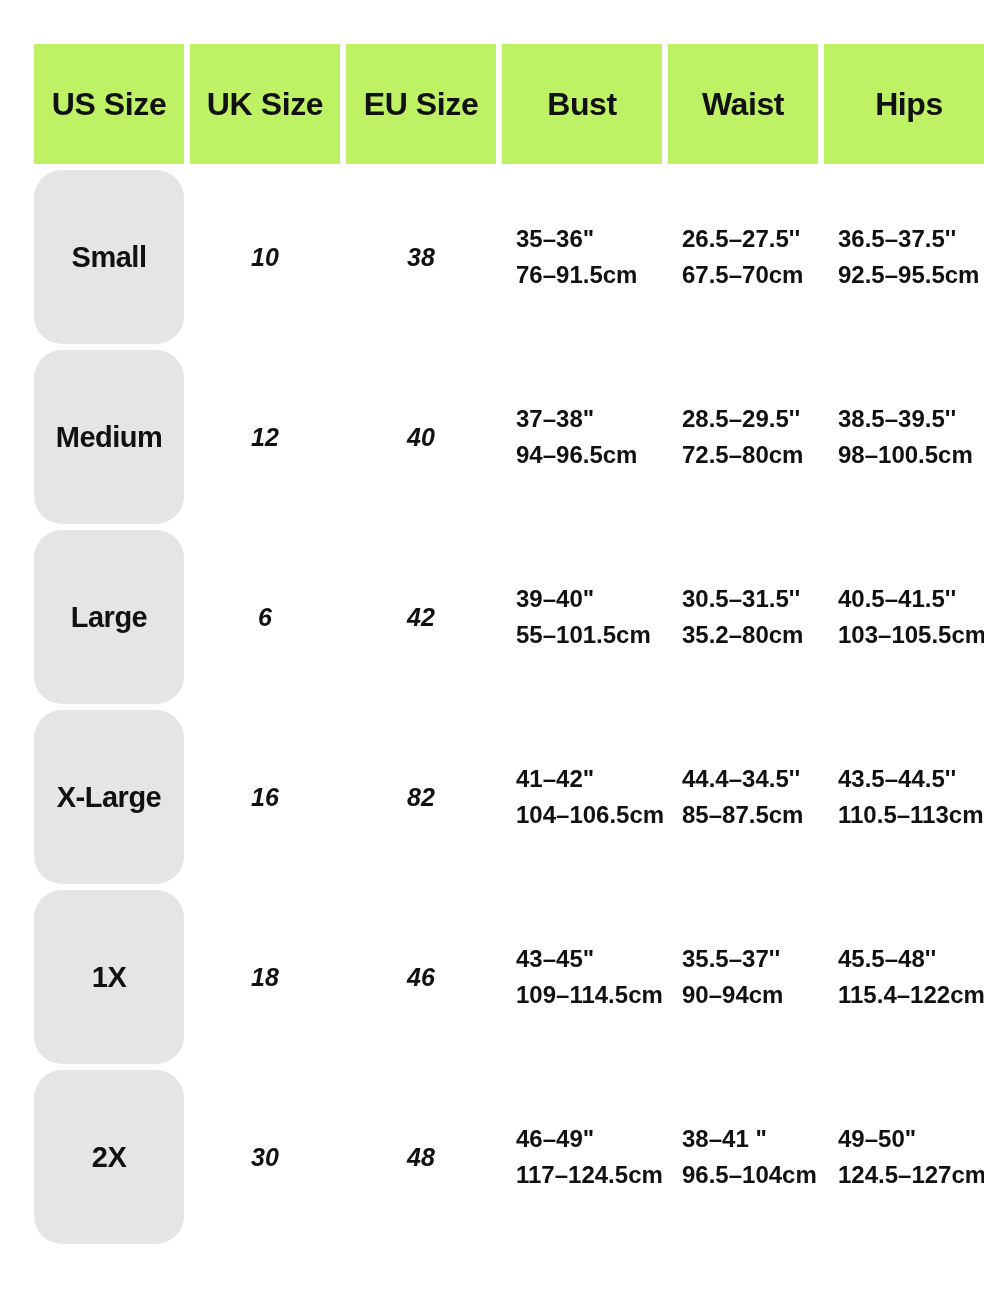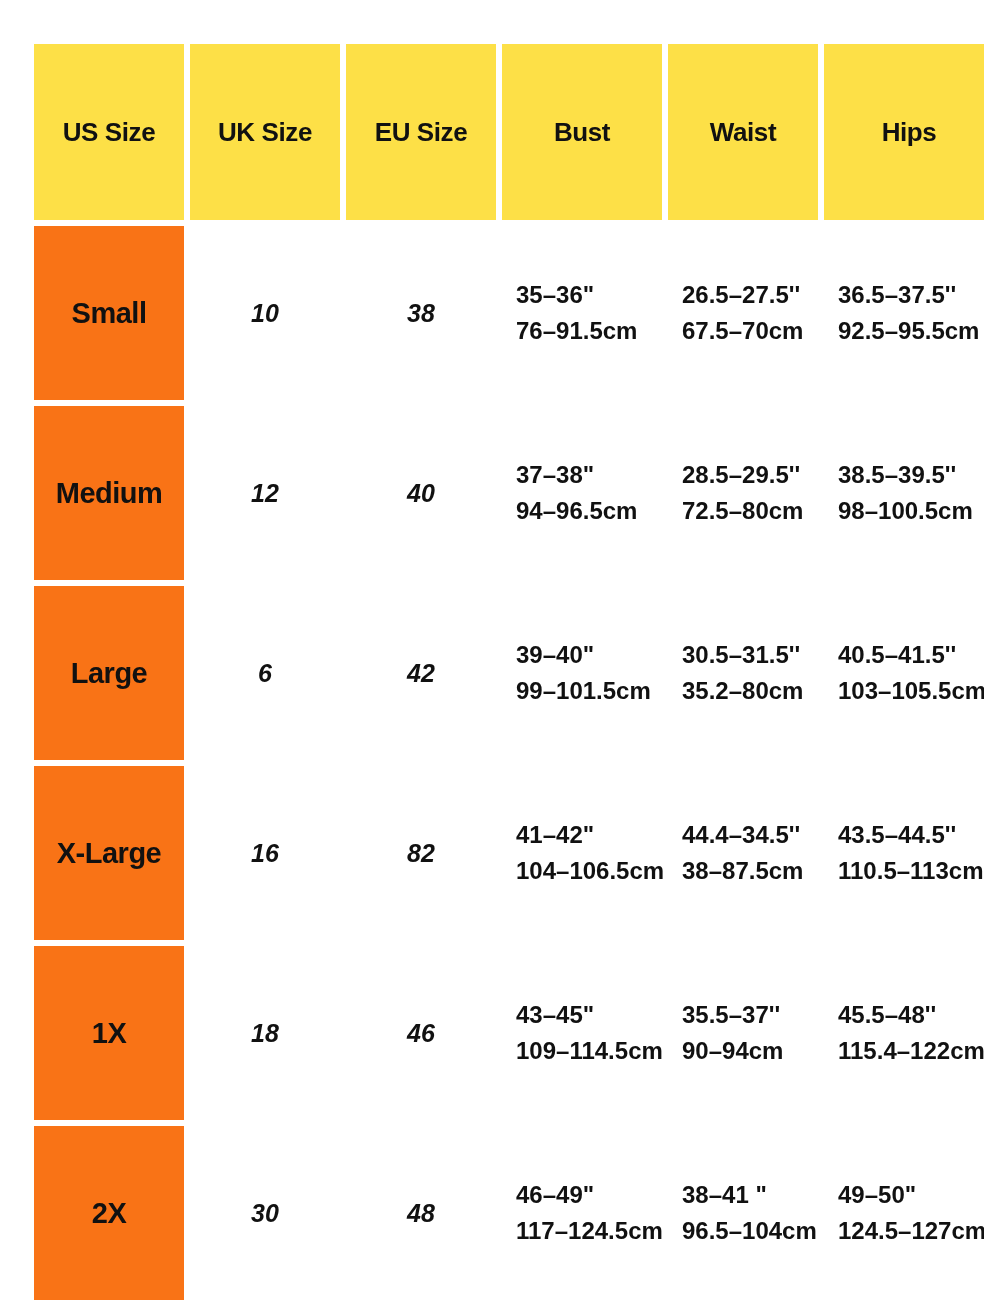--- a/index.html
+++ b/index.html
@@ -33,47 +33,48 @@
 
   
   col.c-us   { width: 150px; }
   col.c-uk   { width: 150px; }
   col.c-eu   { width: 150px; }
   col.c-bust { width: 160px; }
   col.c-waist{ width: 150px; }
   col.c-hips { width: 170px; }
 
   thead th {
-    background: #fde047;
-    height: 176px;
+    background: #bef264;
+    height: 120px;
     vertical-align: middle;
     text-align: center;
-    font-size: 26px;
+    font-size: 32px;
     font-weight: 700;
     letter-spacing: -0.4px;
     color: #111111;
     padding: 0;
   }
 
   tbody td {
     height: 174px;
     vertical-align: middle;
     padding: 0;
     text-align: center;
     font-size: 25px;
     font-weight: 700;
     color: #111111;
     background: transparent;
   }
 
   tbody td.us-cell {
-    background: #f97316;
+    background: #e5e5e5;
     font-size: 29px;
     font-weight: 700;
     letter-spacing: -0.5px;
+    border-radius: 28px;
   }
 
   tbody td.meas {
     text-align: left;
     padding-left: 14px;
     line-height: 1.48;
     font-size: 24px;
     font-weight: 700;
     white-space: nowrap;
   }
@@ -148,21 +149,21 @@
           <span class="ln">98–100.5cm</span>
         </td>
       </tr>
 
       <tr>
         <td class="us-cell">Large</td>
         <td class="num">6</td>
         <td class="num">42</td>
         <td class="meas">
           <span class="ln">39–40"</span>
-          <span class="ln">99–101.5cm</span>
+          <span class="ln">55–101.5cm</span>
         </td>
         <td class="meas">
           <span class="ln">30.5–31.5''</span>
           <span class="ln">35.2–80cm</span>
         </td>
         <td class="meas">
           <span class="ln">40.5–41.5''</span>
           <span class="ln">103–105.5cm</span>
         </td>
       </tr>
@@ -170,21 +171,21 @@
       <tr>
         <td class="us-cell">X-Large</td>
         <td class="num">16</td>
         <td class="num">82</td>
         <td class="meas">
           <span class="ln">41–42"</span>
           <span class="ln">104–106.5cm</span>
         </td>
         <td class="meas">
           <span class="ln">44.4–34.5''</span>
-          <span class="ln">38–87.5cm</span>
+          <span class="ln">85–87.5cm</span>
         </td>
         <td class="meas">
           <span class="ln">43.5–44.5''</span>
           <span class="ln">110.5–113cm</span>
         </td>
       </tr>
 
       <tr>
         <td class="us-cell">1X</td>
         <td class="num">18</td>

